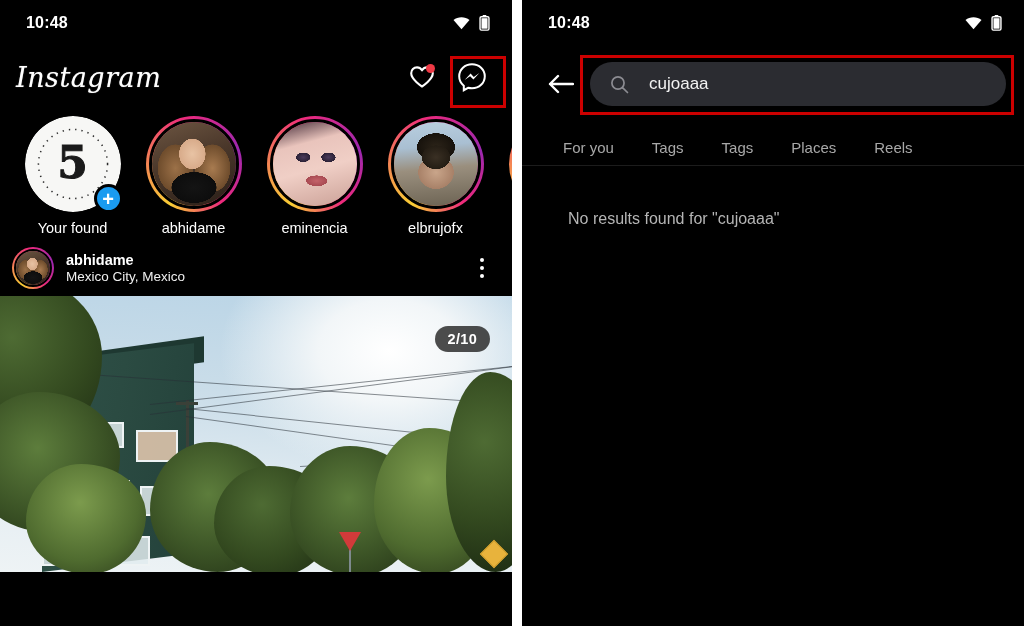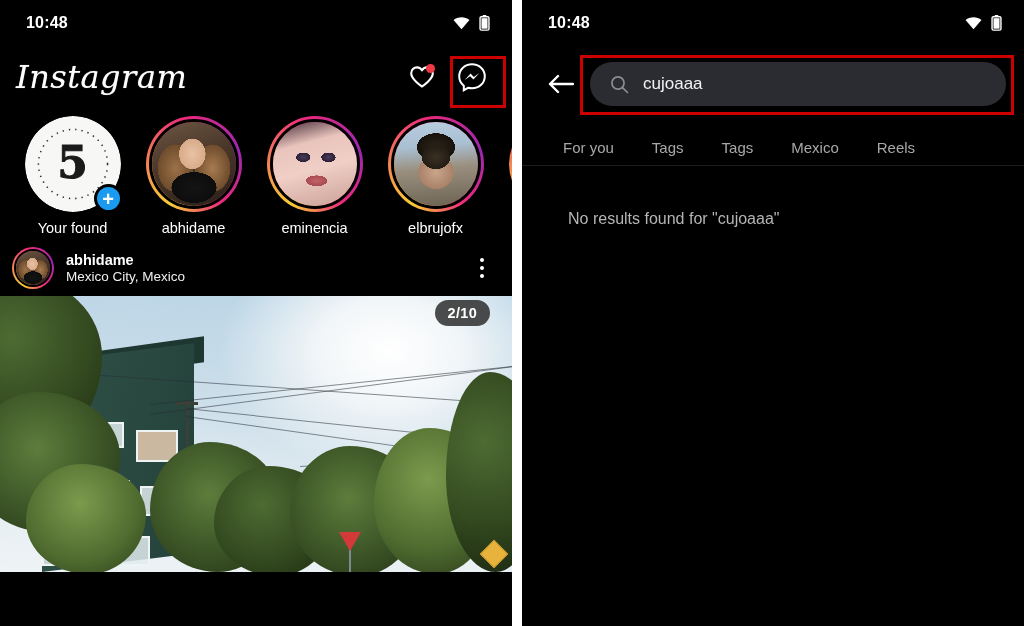--- a/index.html
+++ b/index.html
@@ -45,21 +45,21 @@
   .ig-header {
     height: 62px;
     display: flex; align-items: center;
     justify-content: space-between;
     padding: 0 18px 0 16px;
   }
   .ig-logo {
     color: #ffffff;
     font-family: "DejaVu Serif", serif;
     font-style: italic;
-    font-size: 32px;
+    font-size: 27px;
     letter-spacing: 0.5px;
     text-shadow: 0 0 1px rgba(255,255,255,.5);
   }
   .header-actions { display: flex; align-items: center; gap: 6px; }
   .icon-btn {
     position: relative;
     width: 44px; height: 44px;
     display: flex; align-items: center; justify-content: center;
   }
   .notif-dot {
@@ -265,21 +265,21 @@
   .yield-pole { position: absolute; width: 2px; background: #7e8a8e; }
   .ped-sign {
     position: absolute;
     width: 20px; height: 20px;
     background: #e8b33c;
     transform: rotate(45deg);
     border: 1px solid #c99a2c;
   }
   .counter-pill {
     position: absolute;
-    right: 22px; top: 4px;
+    right: 22px; top: 30px;
     background: rgba(38,38,38,0.82);
     color: #ffffff;
     font-size: 14.5px;
     font-weight: bold;
     padding: 5px 13px;
     border-radius: 14px;
     letter-spacing: 0.3px;
   }
 
   
@@ -307,21 +307,21 @@
     width: 30px; height: 30px;
     display: flex; align-items: center; justify-content: center;
     flex: 0 0 auto;
   }
   .search-field {
     flex: 1;
     height: 44px;
     background: #2b2c31;
     border-radius: 22px;
     display: flex; align-items: center;
-    gap: 14px;
+    gap: 20px;
     padding: 0 20px;
   }
   .search-text {
     color: #f2f2f2;
     font-size: 17px;
   }
   .search-highlight {
     position: absolute;
     left: 58px; top: 9px;
     width: 434px; height: 60px;
@@ -540,20 +540,20 @@
         </svg>
         <span class="search-text" title="Search">cujoaaa</span>
       </div>
       <div class="search-highlight"></div>
     </div>
 
     <div class="tabs">
       <div class="tab">For you</div>
       <div class="tab">Tags</div>
       <div class="tab">Tags</div>
-      <div class="tab">Mexico</div>
+      <div class="tab">Places</div>
       <div class="tab">Reels</div>
     </div>
 
     <div class="no-results">No results found for "cujoaaa"</div>
   </div>
 
 </div>
 
 </body></html>

